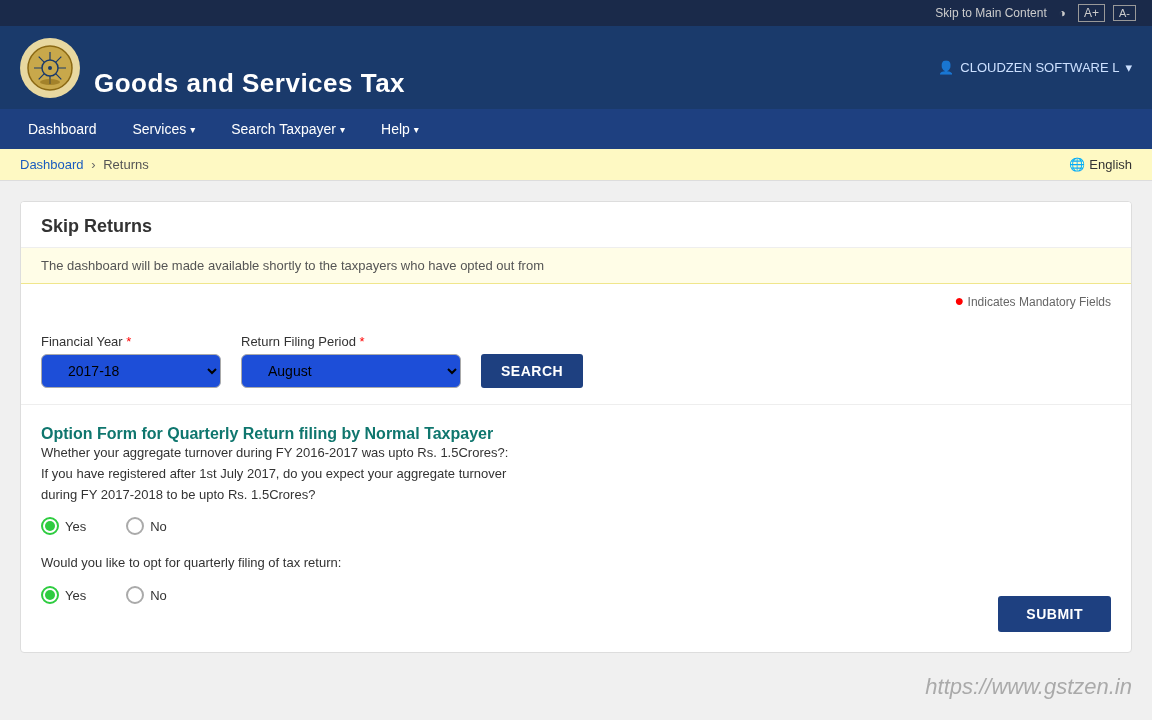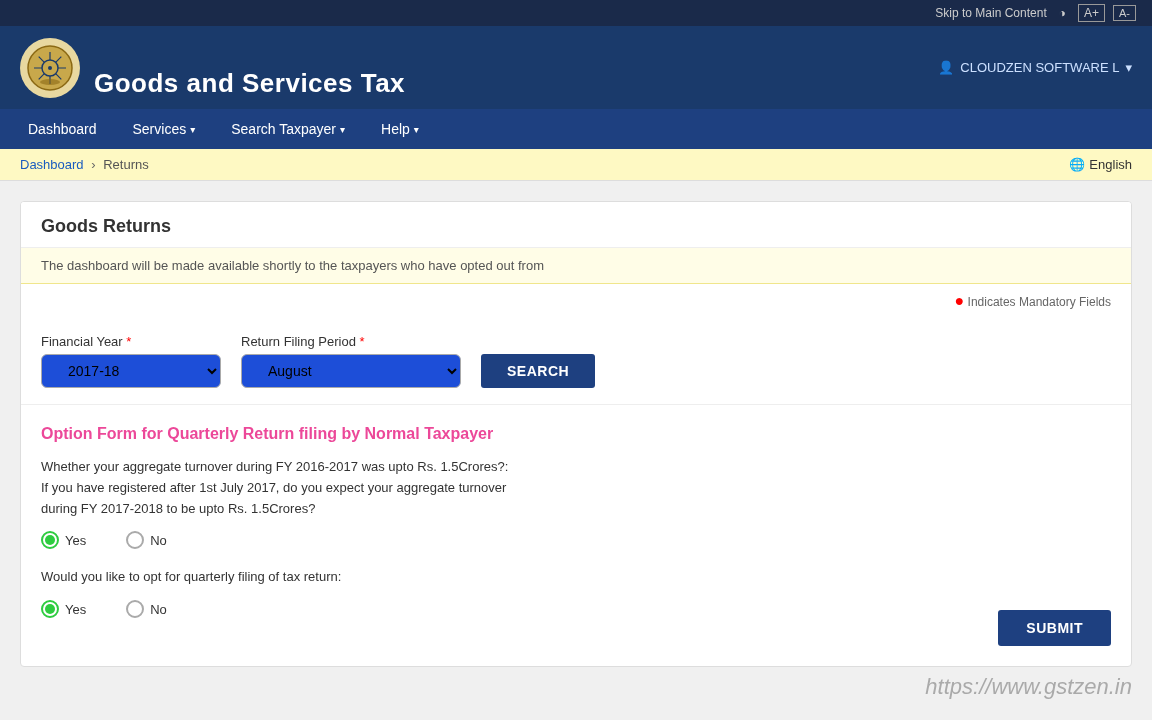--- a/index.html
+++ b/index.html
@@ -146,37 +146,36 @@
       font-size: 14px;
       background: #1d4ed8;
       appearance: auto;
       min-width: 180px;
       cursor: pointer;
     }
     .btn-search {
       background: #1e4080;
       color: white;
       border: none;
-      padding: 9px 26px;
+      padding: 9px 20px;
       font-size: 14px;
       font-weight: bold;
       border-radius: 3px;
       cursor: pointer;
       letter-spacing: 0.5px;
     }
 
     
     .option-section {
       padding: 20px;
     }
     .option-title {
       font-size: 16px;
       font-weight: bold;
-      color: #ec4899;
-      margin-bottom: 14px;
+      color: #0f766e;
     }
     .question-text {
       font-size: 13px;
       color: #333;
       line-height: 1.6;
       margin-bottom: 12px;
     }
     .radio-group {
       display: flex;
       gap: 40px;
@@ -302,21 +301,21 @@
   </div>
   <div class="lang-select">
     <span class="globe-icon">🌐</span>
     <span>English</span>
   </div>
 </div>
 
 <div class="main">
   <div class="card">
 
-    <div class="card-header">Goods Returns</div>
+    <div class="card-header">Skip Returns</div>
 
     <div class="notice-banner">
       <span>The dashboard will be made available shortly to the taxpayers who have opted out from</span>
     </div>
 
     <div class="mandatory-note">
       <span class="mandatory-dot">●</span>
       <span>Indicates Mandatory Fields</span>
     </div>
 

